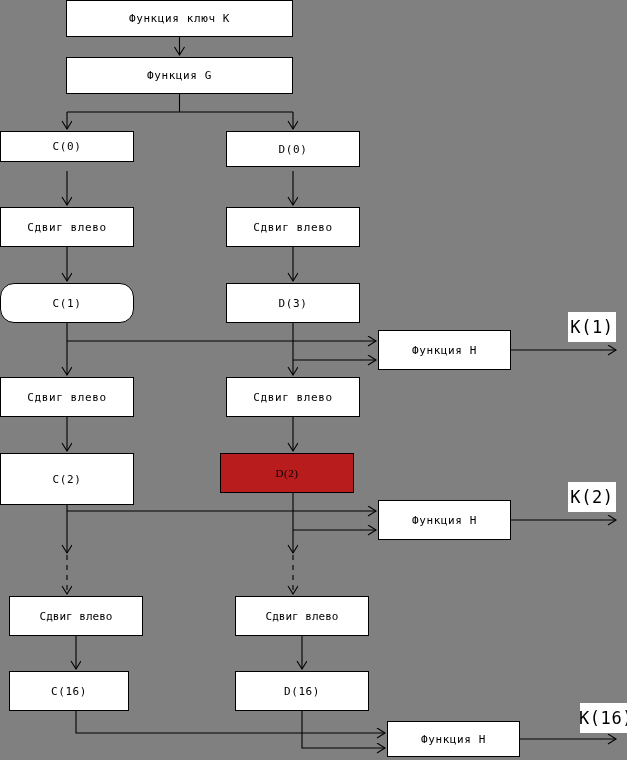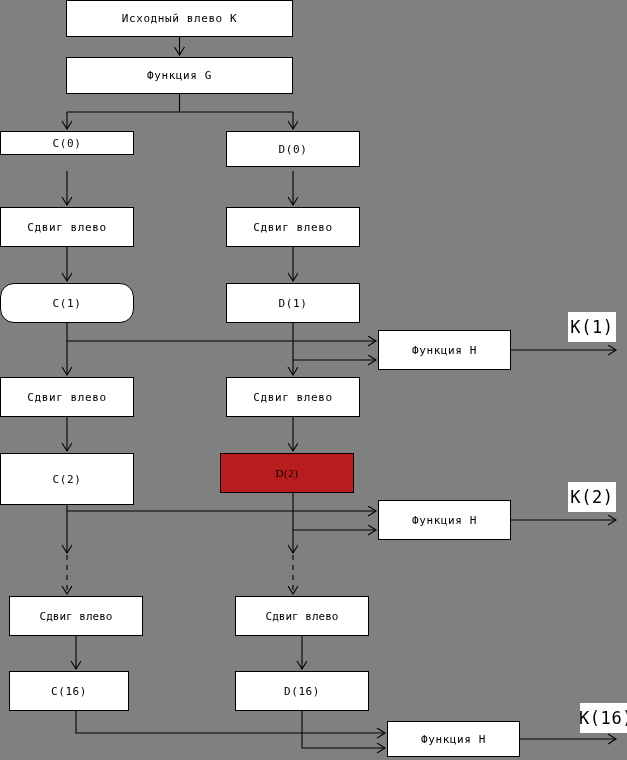--- a/index.html
+++ b/index.html
@@ -110,28 +110,28 @@
 
       <path d="M76,711 L76,733 L385,733" marker-end="url(#vee)"></path>
 
       <path d="M302,711 L302,748 L385,748" marker-end="url(#vee)"></path>
 
       <line x1="520" y1="739" x2="616" y2="739" marker-end="url(#vee)"></line>
     </g>
   </svg>
 
   <div id="nodes-layer">
-      <div class="node" style="left: 66px; top: 0px; width: 227px; height: 37px; background: rgb(255, 255, 255); border-color: rgb(0, 0, 0);">Исходный влево K</div>
+      <div class="node" style="left: 66px; top: 0px; width: 227px; height: 37px; background: rgb(255, 255, 255); border-color: rgb(0, 0, 0);">Функция ключ K</div>
       <div class="node" style="left: 66px; top: 57px; width: 227px; height: 37px; background: rgb(255, 255, 255); border-color: rgb(0, 0, 0);">Функция G</div>
-      <div class="node" style="left: 0px; top: 131px; width: 134px; height: 24px; background: rgb(255, 255, 255); border-color: rgb(0, 0, 0);">C(0)</div>
+      <div class="node" style="left: 0px; top: 131px; width: 134px; height: 31px; background: rgb(255, 255, 255); border-color: rgb(0, 0, 0);">C(0)</div>
       <div class="node" style="left: 226px; top: 131px; width: 134px; height: 36px; background: rgb(255, 255, 255); border-color: rgb(0, 0, 0);">D(0)</div>
       <div class="node" style="left: 0px; top: 207px; width: 134px; height: 40px; background: rgb(255, 255, 255); border-color: rgb(0, 0, 0);">Сдвиг влево</div>
       <div class="node" style="left: 226px; top: 207px; width: 134px; height: 40px; background: rgb(255, 255, 255); border-color: rgb(0, 0, 0);">Сдвиг влево</div>
       <div class="node" style="left: 0px; top: 283px; width: 134px; height: 40px; background: rgb(255, 255, 255); border-color: rgb(0, 0, 0); border-radius: 14px;">C(1)</div>
-      <div class="node" style="left: 226px; top: 283px; width: 134px; height: 40px; background: rgb(255, 255, 255); border-color: rgb(0, 0, 0);">D(1)</div>
+      <div class="node" style="left: 226px; top: 283px; width: 134px; height: 40px; background: rgb(255, 255, 255); border-color: rgb(0, 0, 0);">D(3)</div>
       <div class="node" style="left: 378px; top: 330px; width: 133px; height: 40px; background: rgb(255, 255, 255); border-color: rgb(0, 0, 0);">Функция Н</div>
       <div class="node" style="left: 0px; top: 377px; width: 134px; height: 40px; background: rgb(255, 255, 255); border-color: rgb(0, 0, 0);">Сдвиг влево</div>
       <div class="node" style="left: 226px; top: 377px; width: 134px; height: 40px; background: rgb(255, 255, 255); border-color: rgb(0, 0, 0);">Сдвиг влево</div>
       <div class="node" style="left: 0px; top: 453px; width: 134px; height: 52px; background: rgb(255, 255, 255); border-color: rgb(0, 0, 0);">C(2)</div>
       <div class="node" style="left: 220px; top: 453px; width: 134px; height: 40px; background: #b91c1c; border-color: rgb(0, 0, 0); font-family: Liberation Serif, serif;">D(2)</div>
       <div class="node" style="left: 378px; top: 500px; width: 133px; height: 40px; background: rgb(255, 255, 255); border-color: rgb(0, 0, 0);">Функция Н</div>
       <div class="node tight" style="left: 9px; top: 596px; width: 134px; height: 40px; background: rgb(255, 255, 255); border-color: rgb(0, 0, 0);">Сдвиг влево</div>
       <div class="node tight" style="left: 235px; top: 596px; width: 134px; height: 40px; background: rgb(255, 255, 255); border-color: rgb(0, 0, 0);">Сдвиг влево</div>
       <div class="node" style="left: 9px; top: 671px; width: 120px; height: 40px; background: rgb(255, 255, 255); border-color: rgb(0, 0, 0);">C(16)</div>
       <div class="node" style="left: 235px; top: 671px; width: 134px; height: 40px; background: rgb(255, 255, 255); border-color: rgb(0, 0, 0);">D(16)</div>

